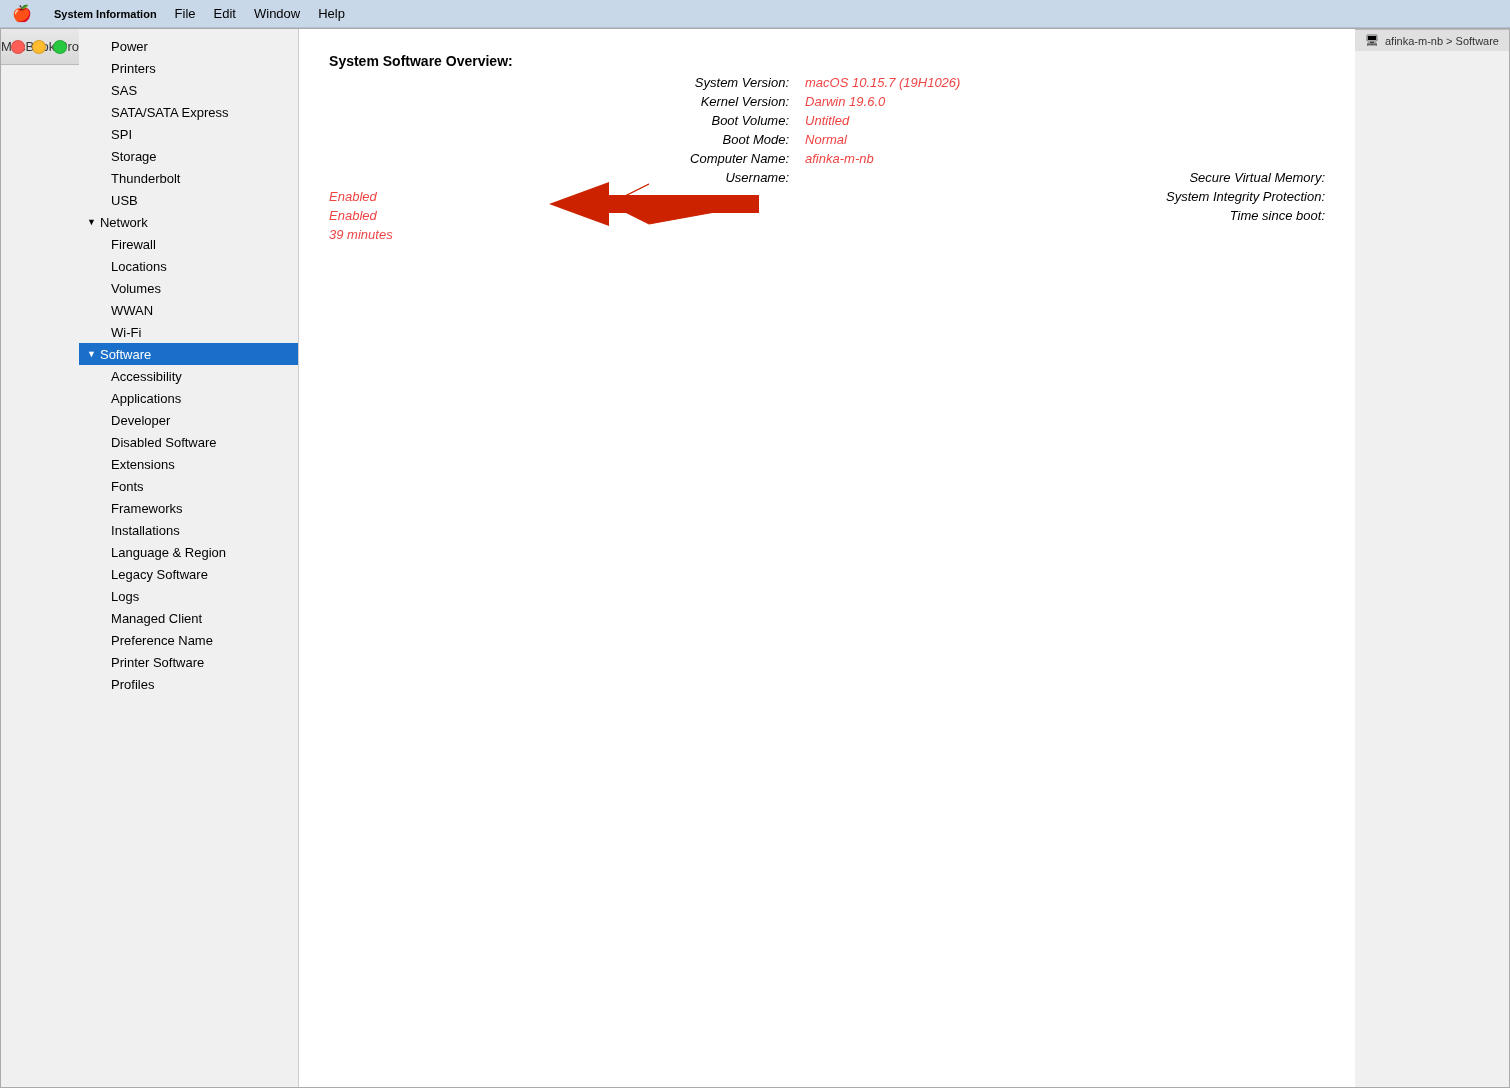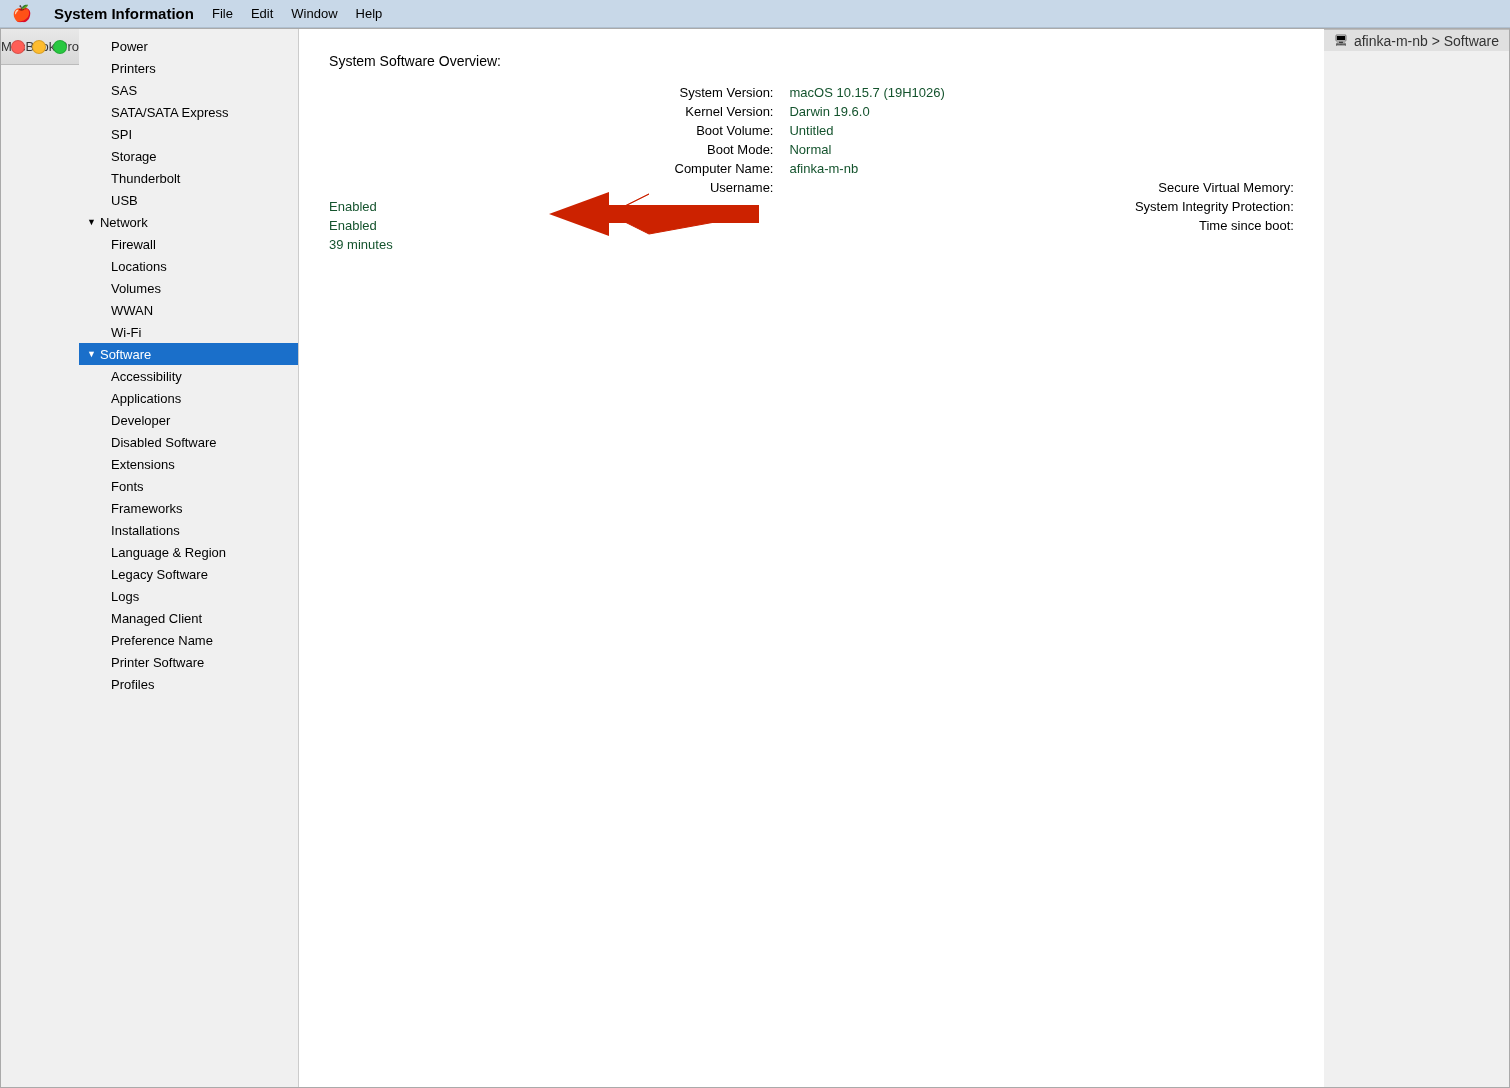--- a/index.html
+++ b/index.html
@@ -24,21 +24,21 @@
       gap: 18px;
       border-bottom: 1px solid #b0c0d0;
       flex-shrink: 0;
     }
     .menubar-apple {
       font-size: 16px;
       margin-right: 4px;
     }
     .menubar-appname {
       font-weight: 700;
-      font-size: 15px;
+      font-size: 11px;
     }
     .menubar-item {
       font-size: 13px;
       color: #000;
     }
 
     
     .window {
       flex: 1;
       display: flex;
@@ -137,57 +137,58 @@
     
     .content {
       flex: 1;
       background: #fff;
       padding: 24px 30px;
       overflow-y: auto;
     }
 
     .content-title {
       font-size: 14px;
-      font-weight: 400;
-      margin-bottom: 16px;
+      font-weight: 700;
+      margin-bottom: 6px;
     }
 
     .info-table {
       display: grid;
       grid-template-columns: auto auto;
       gap: 4px 16px;
       align-items: baseline;
+      font-style: italic;
     }
     .info-label {
       font-size: 13px;
       color: #000;
       text-align: right;
       white-space: nowrap;
     }
     .info-value {
       font-size: 13px;
-      color: #14532d;
+      color: #ef4444;
     }
 
     
     .statusbar {
       height: 22px;
       background: #e0e0e0;
       border-top: 1px solid #bbb;
       display: flex;
       align-items: center;
       padding: 0 10px;
       gap: 6px;
       flex-shrink: 0;
     }
     .statusbar-icon {
       font-size: 11px;
     }
     .statusbar-text {
-      font-size: 14px;
+      font-size: 11px;
       color: #333;
     }
   </style>
 </head>
 <body>
 
 <div class="menubar">
   <span class="menubar-apple">🍎</span>
   <span class="menubar-appname">System Information</span>
   <span class="menubar-item">File</span>

